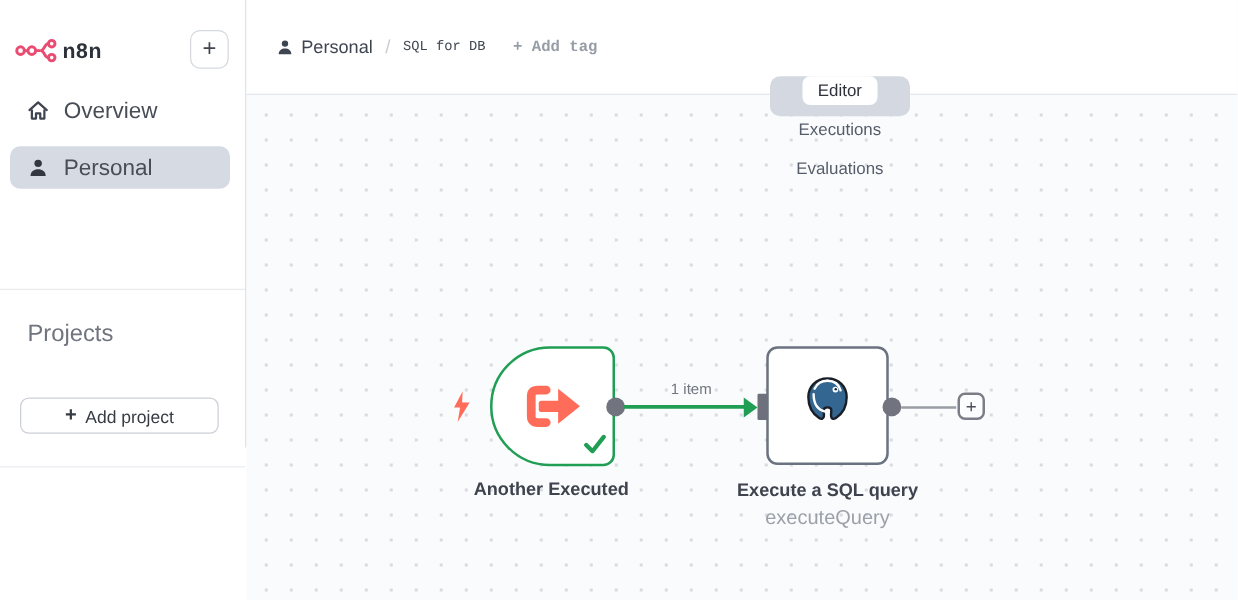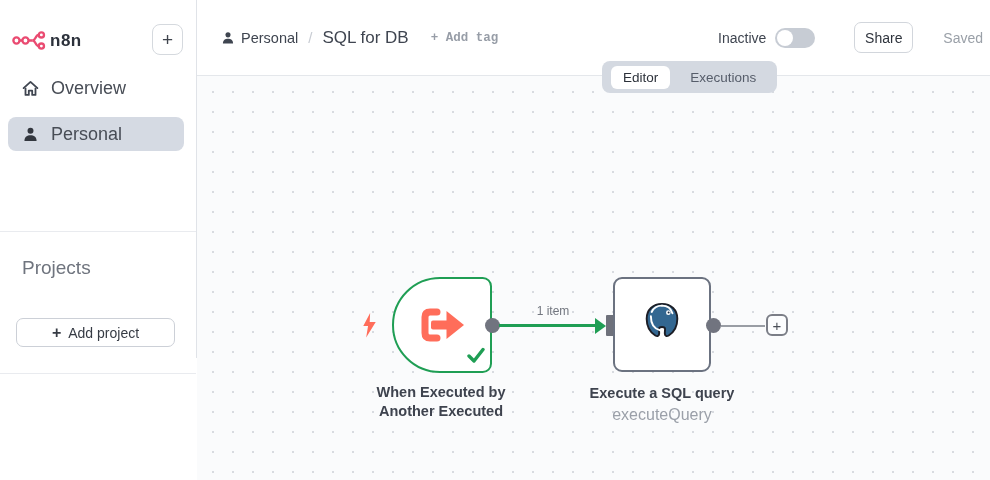--- a/index.html
+++ b/index.html
@@ -18,31 +18,31 @@
   .nav-item svg { flex:0 0 auto; }
   .divider { position:absolute; left:0; width:196px; height:1px; background:#e9ebef; }
   .projects-label { position:absolute; left:22px; top:257px; font-size:19px; color:#6f747e; }
   .add-project-btn { position:absolute; left:16px; top:318px; width:159px; height:29px; border:1px solid #ccd0d7; border-radius:7px; background:#fff; display:flex; align-items:center; justify-content:center; gap:7px; font-size:14px; font-weight:500; color:#363b44; cursor:pointer; }
 
   
   .header { position:absolute; left:197px; top:0; width:793px; height:76px; background:#fff; border-bottom:1px solid #e4e7eb; }
   .breadcrumb { position:absolute; left:24px; top:0; height:75px; display:flex; align-items:center; }
   .crumb-project { font-size:14.5px; color:#3f4550; margin-left:6px; }
   .crumb-sep { font-size:15px; color:#c8ccd3; margin:0 10px; }
-  .crumb-name { font-size:17px; color:#3f4550; }
+  .crumb-name { font-size:11px; color:#3f4550;font-family:Liberation Mono, monospace; }
   .add-tag { font-size:12.5px; font-weight:600; color:#979da7; margin-left:22px; cursor:pointer;font-family:Liberation Mono, monospace; }
   .header-right { position:absolute; right:7px; top:0; height:75px; display:flex; align-items:center; }
   .inactive-label { font-size:14px; color:#3f4550; }
   .toggle { width:40px; height:20px; border-radius:10px; background:#c7ccd4; margin-left:9px; position:relative; cursor:pointer; }
   .toggle .knob { position:absolute; left:2px; top:2px; width:16px; height:16px; border-radius:50%; background:#fff; }
   .share-btn { margin-left:39px; width:59px; height:31px; border:1px solid #d2d6dc; border-radius:7px; background:#fff; font-size:14px; font-weight:500; color:#2f343d; display:flex; align-items:center; justify-content:center; cursor:pointer; }
   .saved-label { margin-left:30px; font-size:14px; color:#9aa0a8; }
 
   
-  .tabbar { position:absolute; left:602px; top:61px; height:32px; background:#d4d9e1; border-radius:8px; display:flex; align-items:center; padding:0 9px; gap:8px; z-index:8; }
+  .tabbar { position:absolute; left:616px; top:61px; height:32px; background:#d4d9e1; border-radius:8px; display:flex; align-items:center; padding:0 9px; gap:8px; z-index:8;flex-direction:column; }
   .tab { font-size:13.5px; color:#565d6a; padding:4px 12px; border-radius:6px; cursor:pointer; white-space:nowrap; }
   .tab.active { background:#fff; color:#2c313a; font-weight:500; }
 
   
   .canvas { position:absolute; left:197px; top:76px; width:793px; height:404px; background:#fafbfc;
     background-image:radial-gradient(circle,#d8dbe0 1.3px,transparent 1.45px);
     background-size:20px 20px; background-position:6px 6px; }
 
   .node1 { position:absolute; left:195px; top:201px; width:100px; height:96px; background:#fff; border:2px solid #1f9e54; border-radius:52px 10px 10px 52px; cursor:pointer; }
   .node2 { position:absolute; left:416px; top:201px; width:98px; height:95px; background:#fff; border:2px solid #6b7280; border-radius:9px; cursor:pointer; display:flex; align-items:center; justify-content:center; }
@@ -119,33 +119,26 @@
     <div class="breadcrumb">
       <svg width="14" height="14" viewBox="0 0 16 16">
         <circle cx="8" cy="4.4" r="2.9" fill="#3f4550"></circle>
         <path d="M2.2 14.2 C2.2 10.5 4.9 8.9 8 8.9 C11.1 8.9 13.8 10.5 13.8 14.2 Z" fill="#3f4550"></path>
       </svg>
       <span class="crumb-project">Personal</span>
       <span class="crumb-sep">/</span>
       <span class="crumb-name">SQL for DB</span>
       <span class="add-tag">+ Add tag</span>
     </div>
-    <div class="header-right">
-      <span class="inactive-label">Inactive</span>
-      <div class="toggle">
-        <div class="knob"></div>
-      </div>
-      <button class="share-btn">Share</button>
-      <span class="saved-label">Saved</span>
-    </div>
   </div>
 
   <div class="tabbar">
     <div class="tab active">Editor</div>
     <div class="tab">Executions</div>
+    <div class="tab">Evaluations</div>
   </div>
 
   <div class="canvas">
 
     <span class="bolt">
       <svg width="17" height="27" viewBox="0 0 16 26">
         <path d="M8.6 1 L2 13.4 H6.6 L4.8 24.6 L14 9.6 H8.2 Z" fill="#ff6d5a"></path>
       </svg>
     </span>
 
@@ -181,20 +174,19 @@
         </svg>
       </span>
     </div>
     <div class="out-dot dot2"></div>
     <div class="gray-line"></div>
     <div class="plus-btn">
       <span>+</span>
     </div>
 
     <div class="node-label label1">
-      <div>When Executed by</div>
       <div>Another Executed</div>
     </div>
     <div class="node-label label2">Execute a SQL query</div>
     <div class="node-sub">executeQuery</div>
 
   </div>
 </div>
 
 </body></html>

